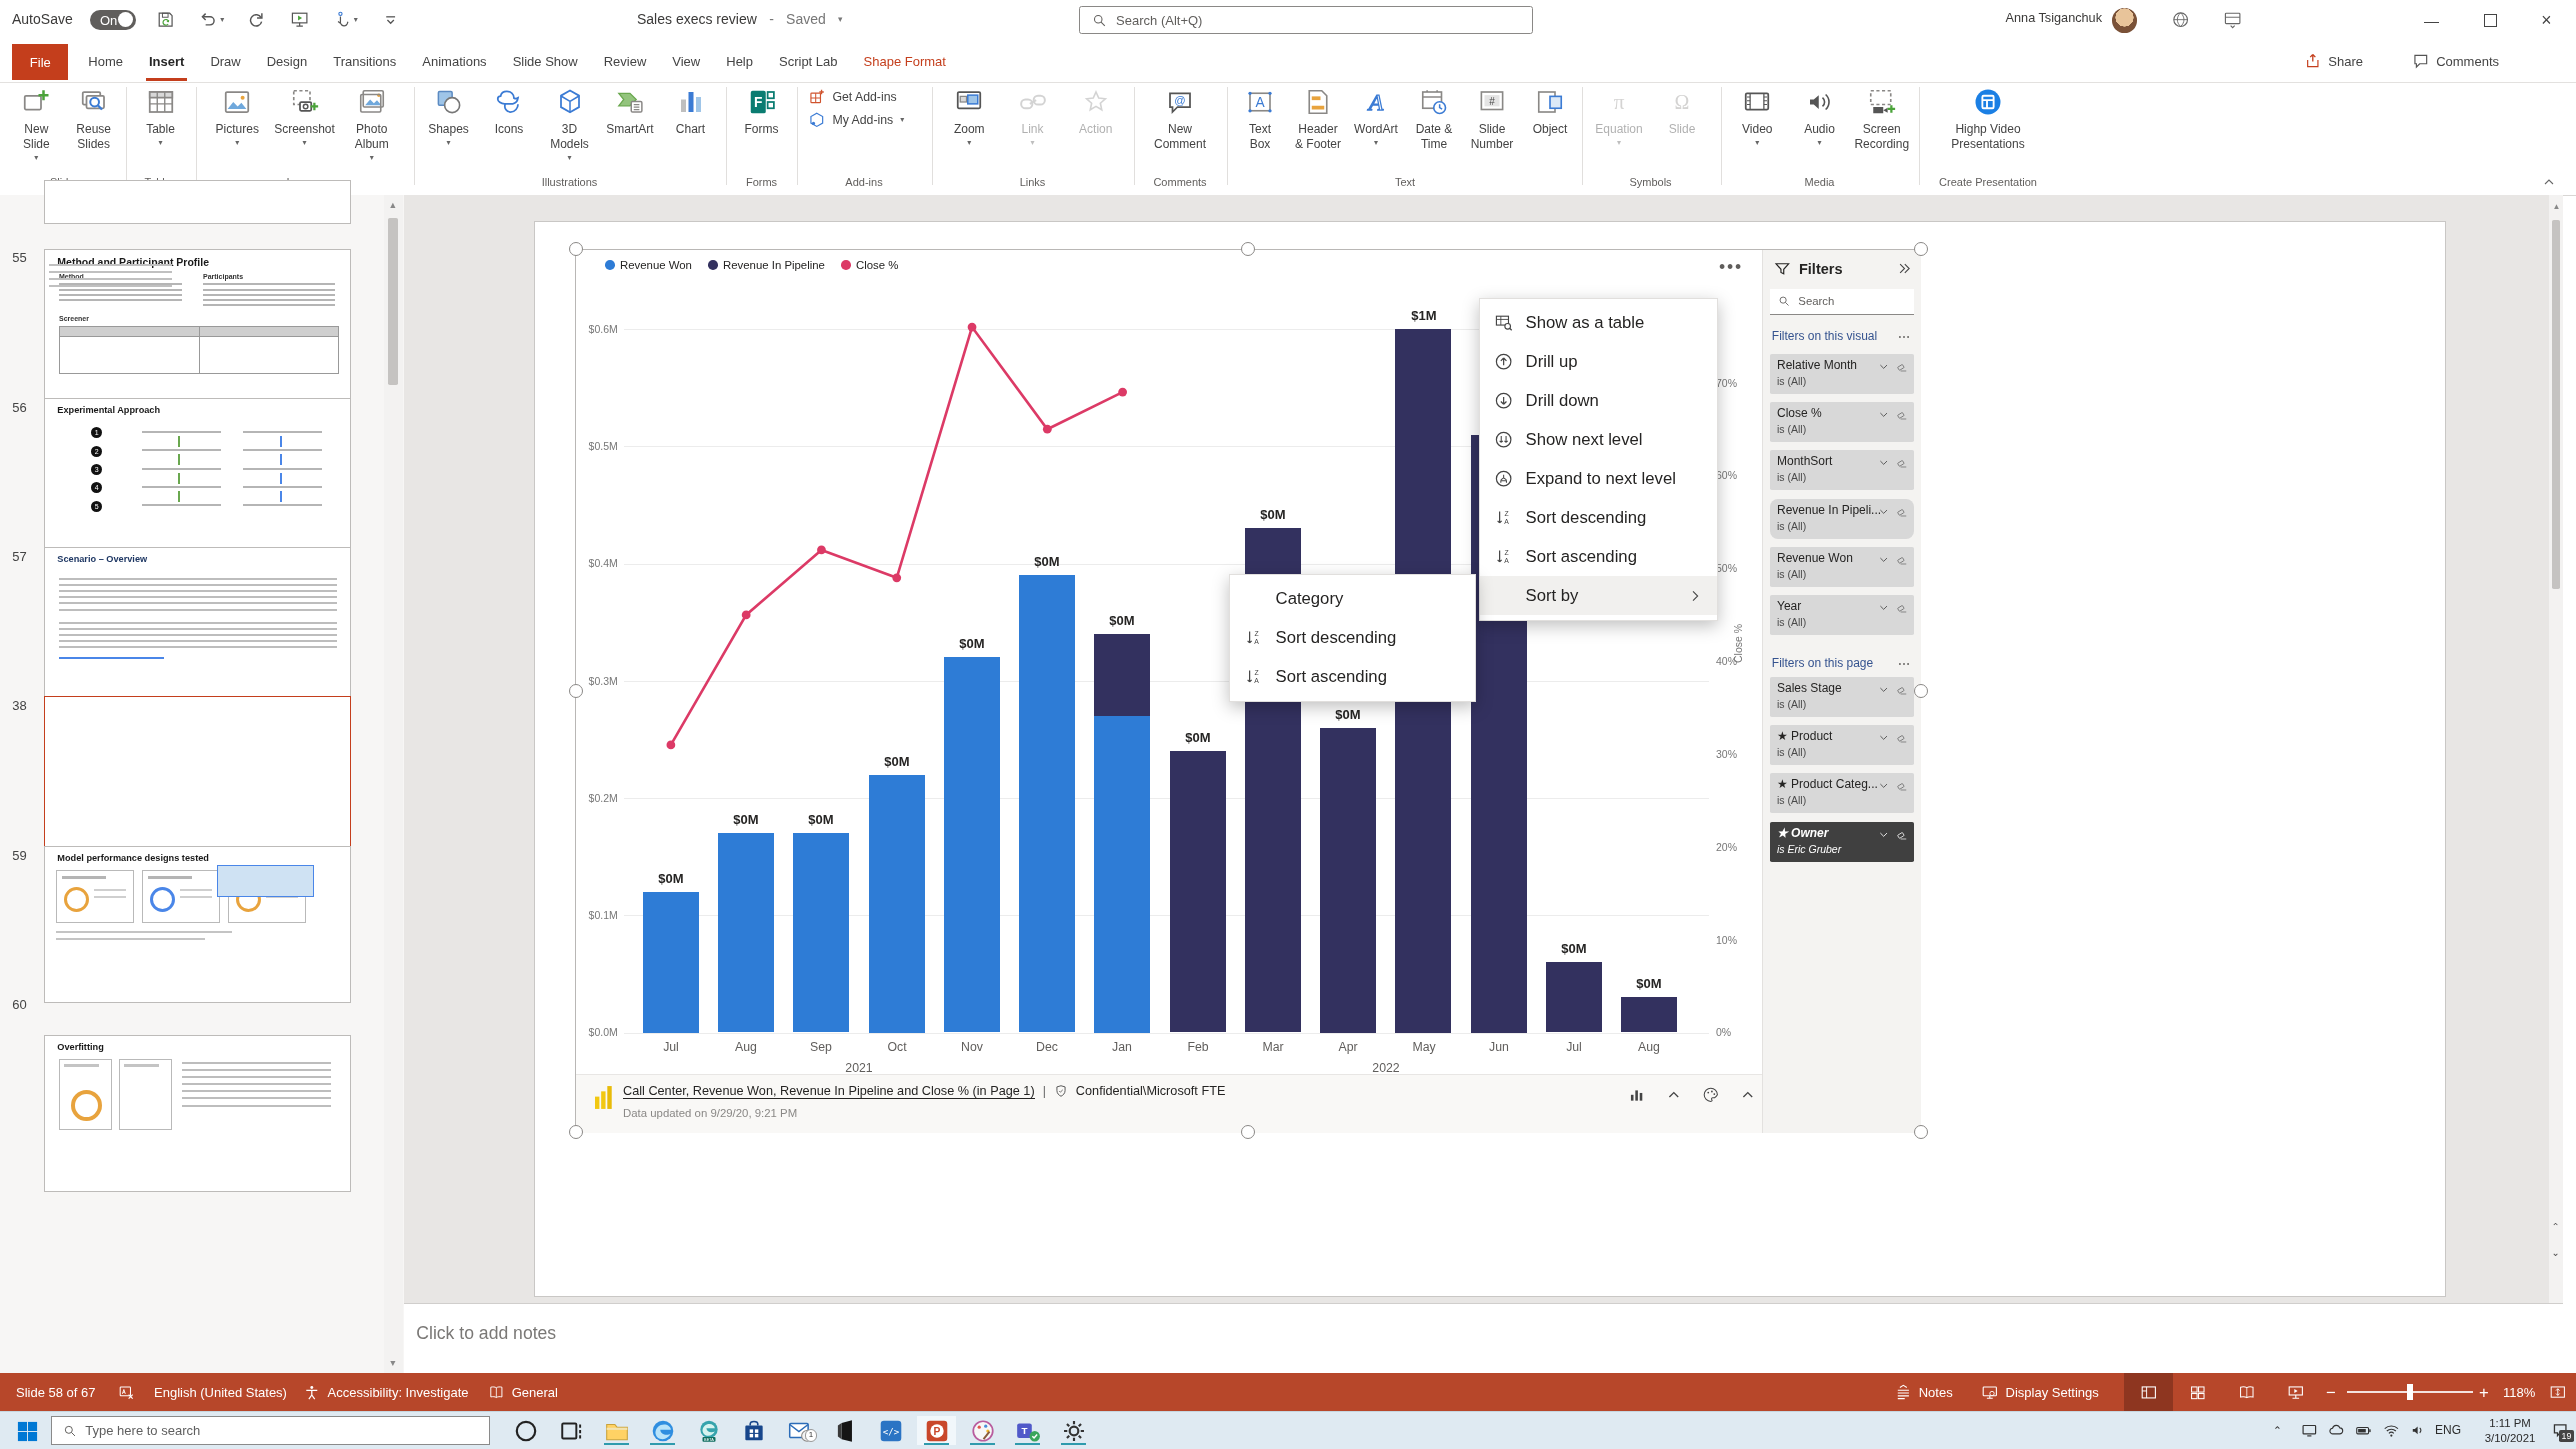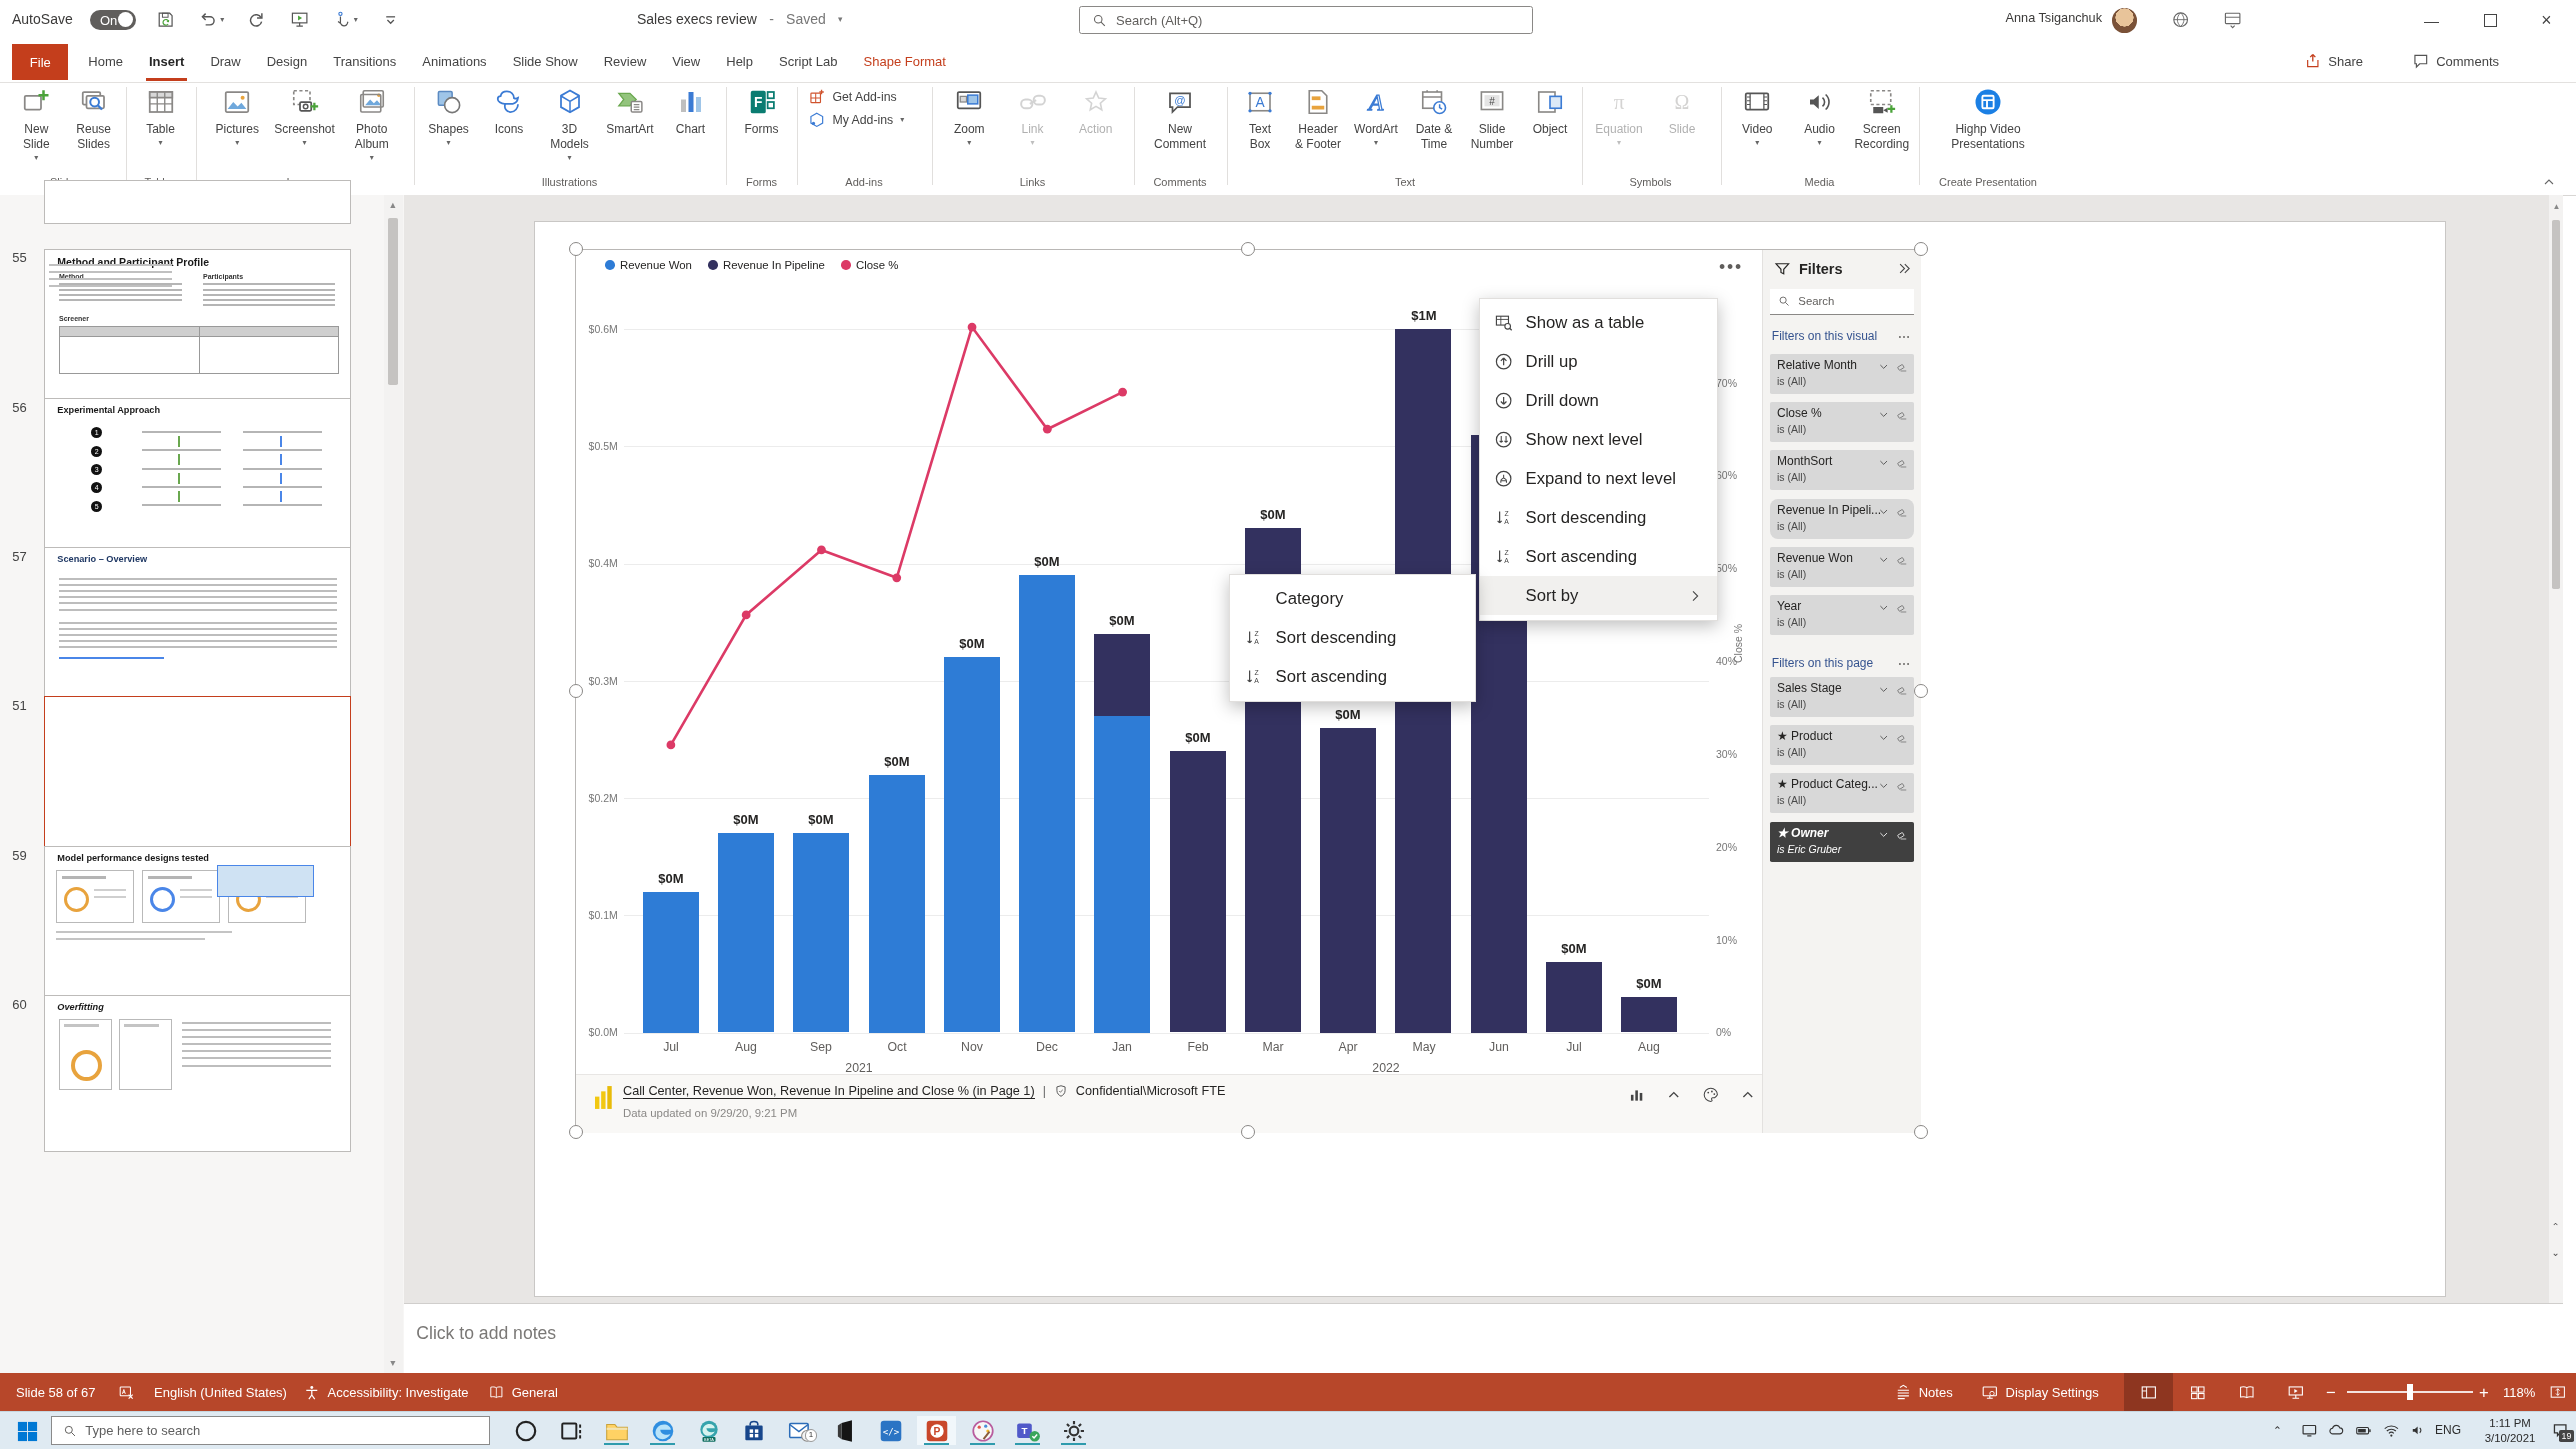--- a/index.html
+++ b/index.html
@@ -687,21 +687,21 @@
           <div class="gline" style="left: 14px; top: 48px; width: 278px; background: rgb(189, 189, 189);"></div>
           <div class="gline" style="left: 14px; top: 54px; width: 278px; background: rgb(189, 189, 189);"></div>
           <div class="gline" style="left: 14px; top: 61px; width: 278px; background: rgb(189, 189, 189);"></div>
           <div class="gline" style="left: 14px; top: 74px; width: 278px; background: rgb(189, 189, 189);"></div>
           <div class="gline" style="left: 14px; top: 80px; width: 278px; background: rgb(189, 189, 189);"></div>
           <div class="gline" style="left: 14px; top: 86px; width: 278px; background: rgb(189, 189, 189);"></div>
           <div class="gline" style="left: 14px; top: 92px; width: 278px; background: rgb(189, 189, 189);"></div>
           <div class="gline" style="left: 14px; top: 98px; width: 278px; background: rgb(189, 189, 189);"></div>
           <div class="gline" style="left: 14px; top: 109px; width: 105px; background: rgb(74, 134, 232);"></div>
         </div>
-        <div class="tnum" style="top: 503px;">51</div>
+        <div class="tnum" style="top: 503px;">38</div>
         <div class="thumb sel" style="top: 501px;"></div>
         <div class="tnum" style="top: 653px;">59</div>
         <div class="thumb" style="top: 651px;">
           <div class="ttitle" style="font-size: 9.2px;">Model performance designs tested</div>
           <div style="position: absolute; left: 10.5px; top: 23px; width: 76px; height: 51px; background: rgb(255, 255, 255); border: 0.9px solid rgb(185, 185, 185);">
             <div style="position: absolute; left: 5.3px; top: 5.3px; width: 44px; height: 2.6px; background: rgb(181, 181, 181);"></div>
             <div style="position: absolute; left: 7px; top: 16px; width: 19.3px; height: 19.3px; border-radius: 50%; border: 3.5px solid rgb(232, 163, 61);"></div>
             <div style="position: absolute; left: 37px; top: 17.6px; width: 32px; height: 2.6px; background: rgb(207, 207, 207);"></div>
             <div style="position: absolute; left: 37px; top: 24.6px; width: 32px; height: 2.6px; background: rgb(207, 207, 207);"></div>
           </div>
@@ -715,21 +715,21 @@
             <div style="position: absolute; left: 5.3px; top: 5.3px; width: 44px; height: 2.6px; background: rgb(181, 181, 181);"></div>
             <div style="position: absolute; left: 7px; top: 16px; width: 19.3px; height: 19.3px; border-radius: 50%; border: 3.5px solid rgb(232, 163, 61);"></div>
             <div style="position: absolute; left: 37px; top: 17.6px; width: 32px; height: 2.6px; background: rgb(207, 207, 207);"></div>
             <div style="position: absolute; left: 37px; top: 24.6px; width: 32px; height: 2.6px; background: rgb(207, 207, 207);"></div>
           </div>
           <div style="position: absolute; left: 172px; top: 17.6px; width: 95px; height: 30px; background: rgb(207, 226, 243); border: 0.9px solid rgb(74, 134, 232);"></div>
           <div class="gline" style="left: 10.5px; top: 84px; width: 176px; background: rgb(196, 196, 196);"></div>
           <div class="gline" style="left: 10.5px; top: 91px; width: 149px; background: rgb(196, 196, 196);"></div>
         </div>
         <div class="tnum" style="top: 802px;">60</div>
-        <div class="thumb" style="top: 800px; font-style: italic;">
+        <div class="thumb" style="top: 840px;">
           <div class="ttitle" style="font-size: 9.2px;">Overfitting</div>
           <div style="position: absolute; left: 14px; top: 23px; width: 51px; height: 69px; background: rgb(255, 255, 255); border: 0.9px solid rgb(185, 185, 185);">
             <div style="position: absolute; left: 4.4px; top: 4.4px; width: 35px; height: 2.6px; background: rgb(196, 196, 196);"></div>
             <div style="position: absolute; left: 10.5px; top: 30px; width: 23px; height: 23px; border-radius: 50%; border: 4.4px solid rgb(232, 163, 61);"></div>
           </div>
           <div style="position: absolute; left: 74px; top: 23px; width: 51px; height: 69px; background: rgb(255, 255, 255); border: 0.9px solid rgb(185, 185, 185);">
             <div style="position: absolute; left: 4.4px; top: 4.4px; width: 35px; height: 2.6px; background: rgb(196, 196, 196);"></div>
           </div>
           <div class="gline" style="left: 137px; top: 26px; width: 149px; background: rgb(189, 189, 189);"></div>
           <div class="gline" style="left: 137px; top: 33px; width: 149px; background: rgb(189, 189, 189);"></div>

